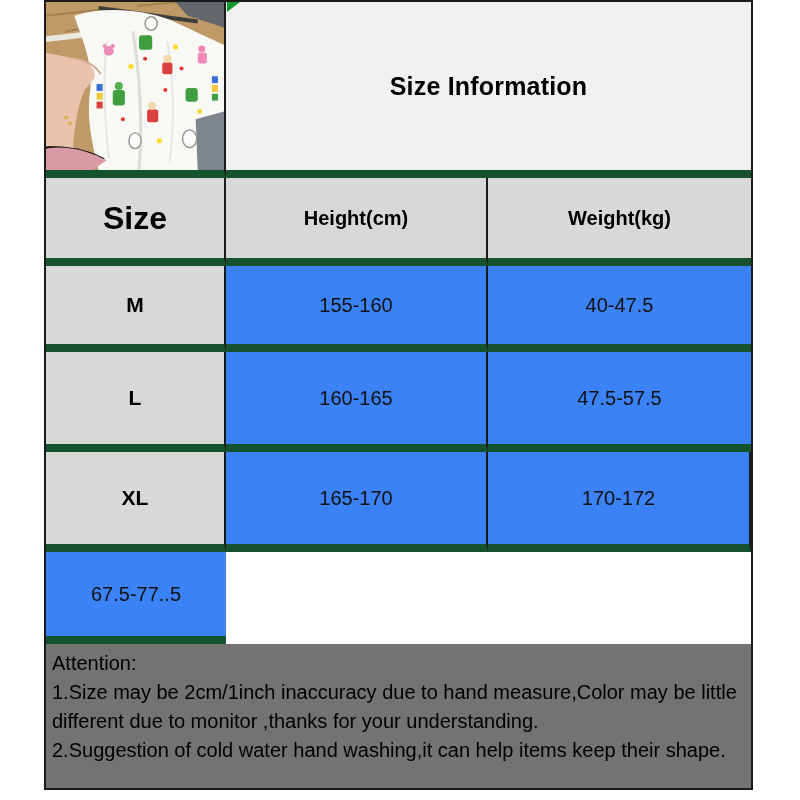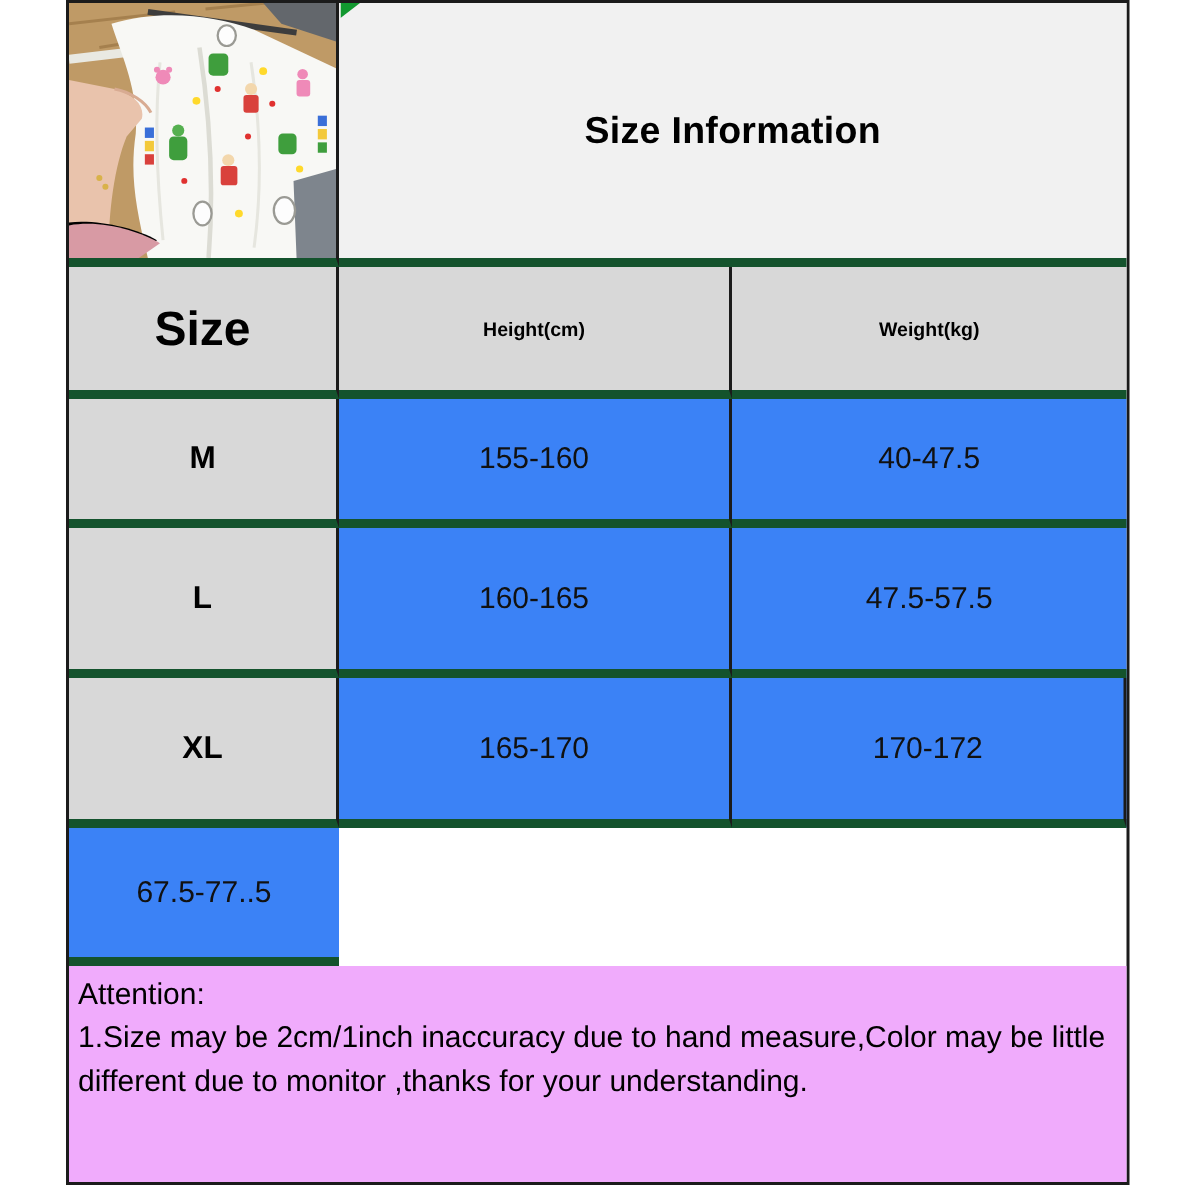--- a/index.html
+++ b/index.html
@@ -12,43 +12,43 @@
     position:absolute;left:44px;top:0;
     width:709px;box-sizing:border-box;
     display:grid;
     grid-template-columns:180px 262px 263px;
     grid-template-rows:176px 88px 86px 100px 100px 92px 144px;
     border:2px solid #1b1b1b;
     background:#ffffff;
   }
   .cell{
     border-right:2px solid #1b1b1b;
-    border-bottom:6px solid #14532d;
+    border-bottom:8px solid #14532d;
     display:flex;align-items:center;justify-content:center;
     box-sizing:border-box;
     overflow:hidden;
   }
   .lastcol{border-right:none;}
   .graybg{background:#d8d8d8;}
   .lightbg{background:#3b82f6;}
   .photo-cell{padding:0;background:#ffffff;}
   .photo-cell svg{display:block;width:100%;height:100%;}
   .title-cell{
     grid-column:2/4;background:#f1f1f1;position:relative;
     border-right:none;
   }
   .title-text{font-size:25px;font-weight:bold;color:#000;letter-spacing:0.2px;}
   .corner{position:absolute;left:1px;top:0;line-height:0;}
-  .colhead{font-weight:bold;font-size:13px;color:#000;}
+  .colhead{font-weight:bold;font-size:20px;color:#000;}
   .sizehead{font-weight:bold;font-size:32px;color:#000;}
   .sizelabel{font-weight:bold;font-size:21px;color:#000;}
   .val{font-size:20px;color:#111;}
   .attention-cell{
     grid-column:1/4;border-right:none;border-bottom:none;
-    background:#f0abfc;display:block;
+    background:#737373;display:block;
     padding:5px 8px 0 6px;
   }
   .attention-cell p{margin:0;font-size:20px;line-height:29px;color:#000;}
 </style>
 </head>
 <body>
 
 <div class="sheet-grid">
 
   <div class="cell photo-cell">
@@ -163,15 +163,16 @@
   <div class="cell lightbg">
     <span class="val">170-172</span>
   </div>
   <div class="cell lightbg lastcol">
     <span class="val">67.5-77..5</span>
   </div>
 
   <div class="cell attention-cell">
     <p>Attention:</p>
     <p>1.Size may be 2cm/1inch inaccuracy due to hand measure,Color may be little different due to monitor ,thanks for your understanding.</p>
+    <p>2.Suggestion of cold water hand washing,it can help items keep their shape.</p>
   </div>
 
 </div>
 
 </body></html>

